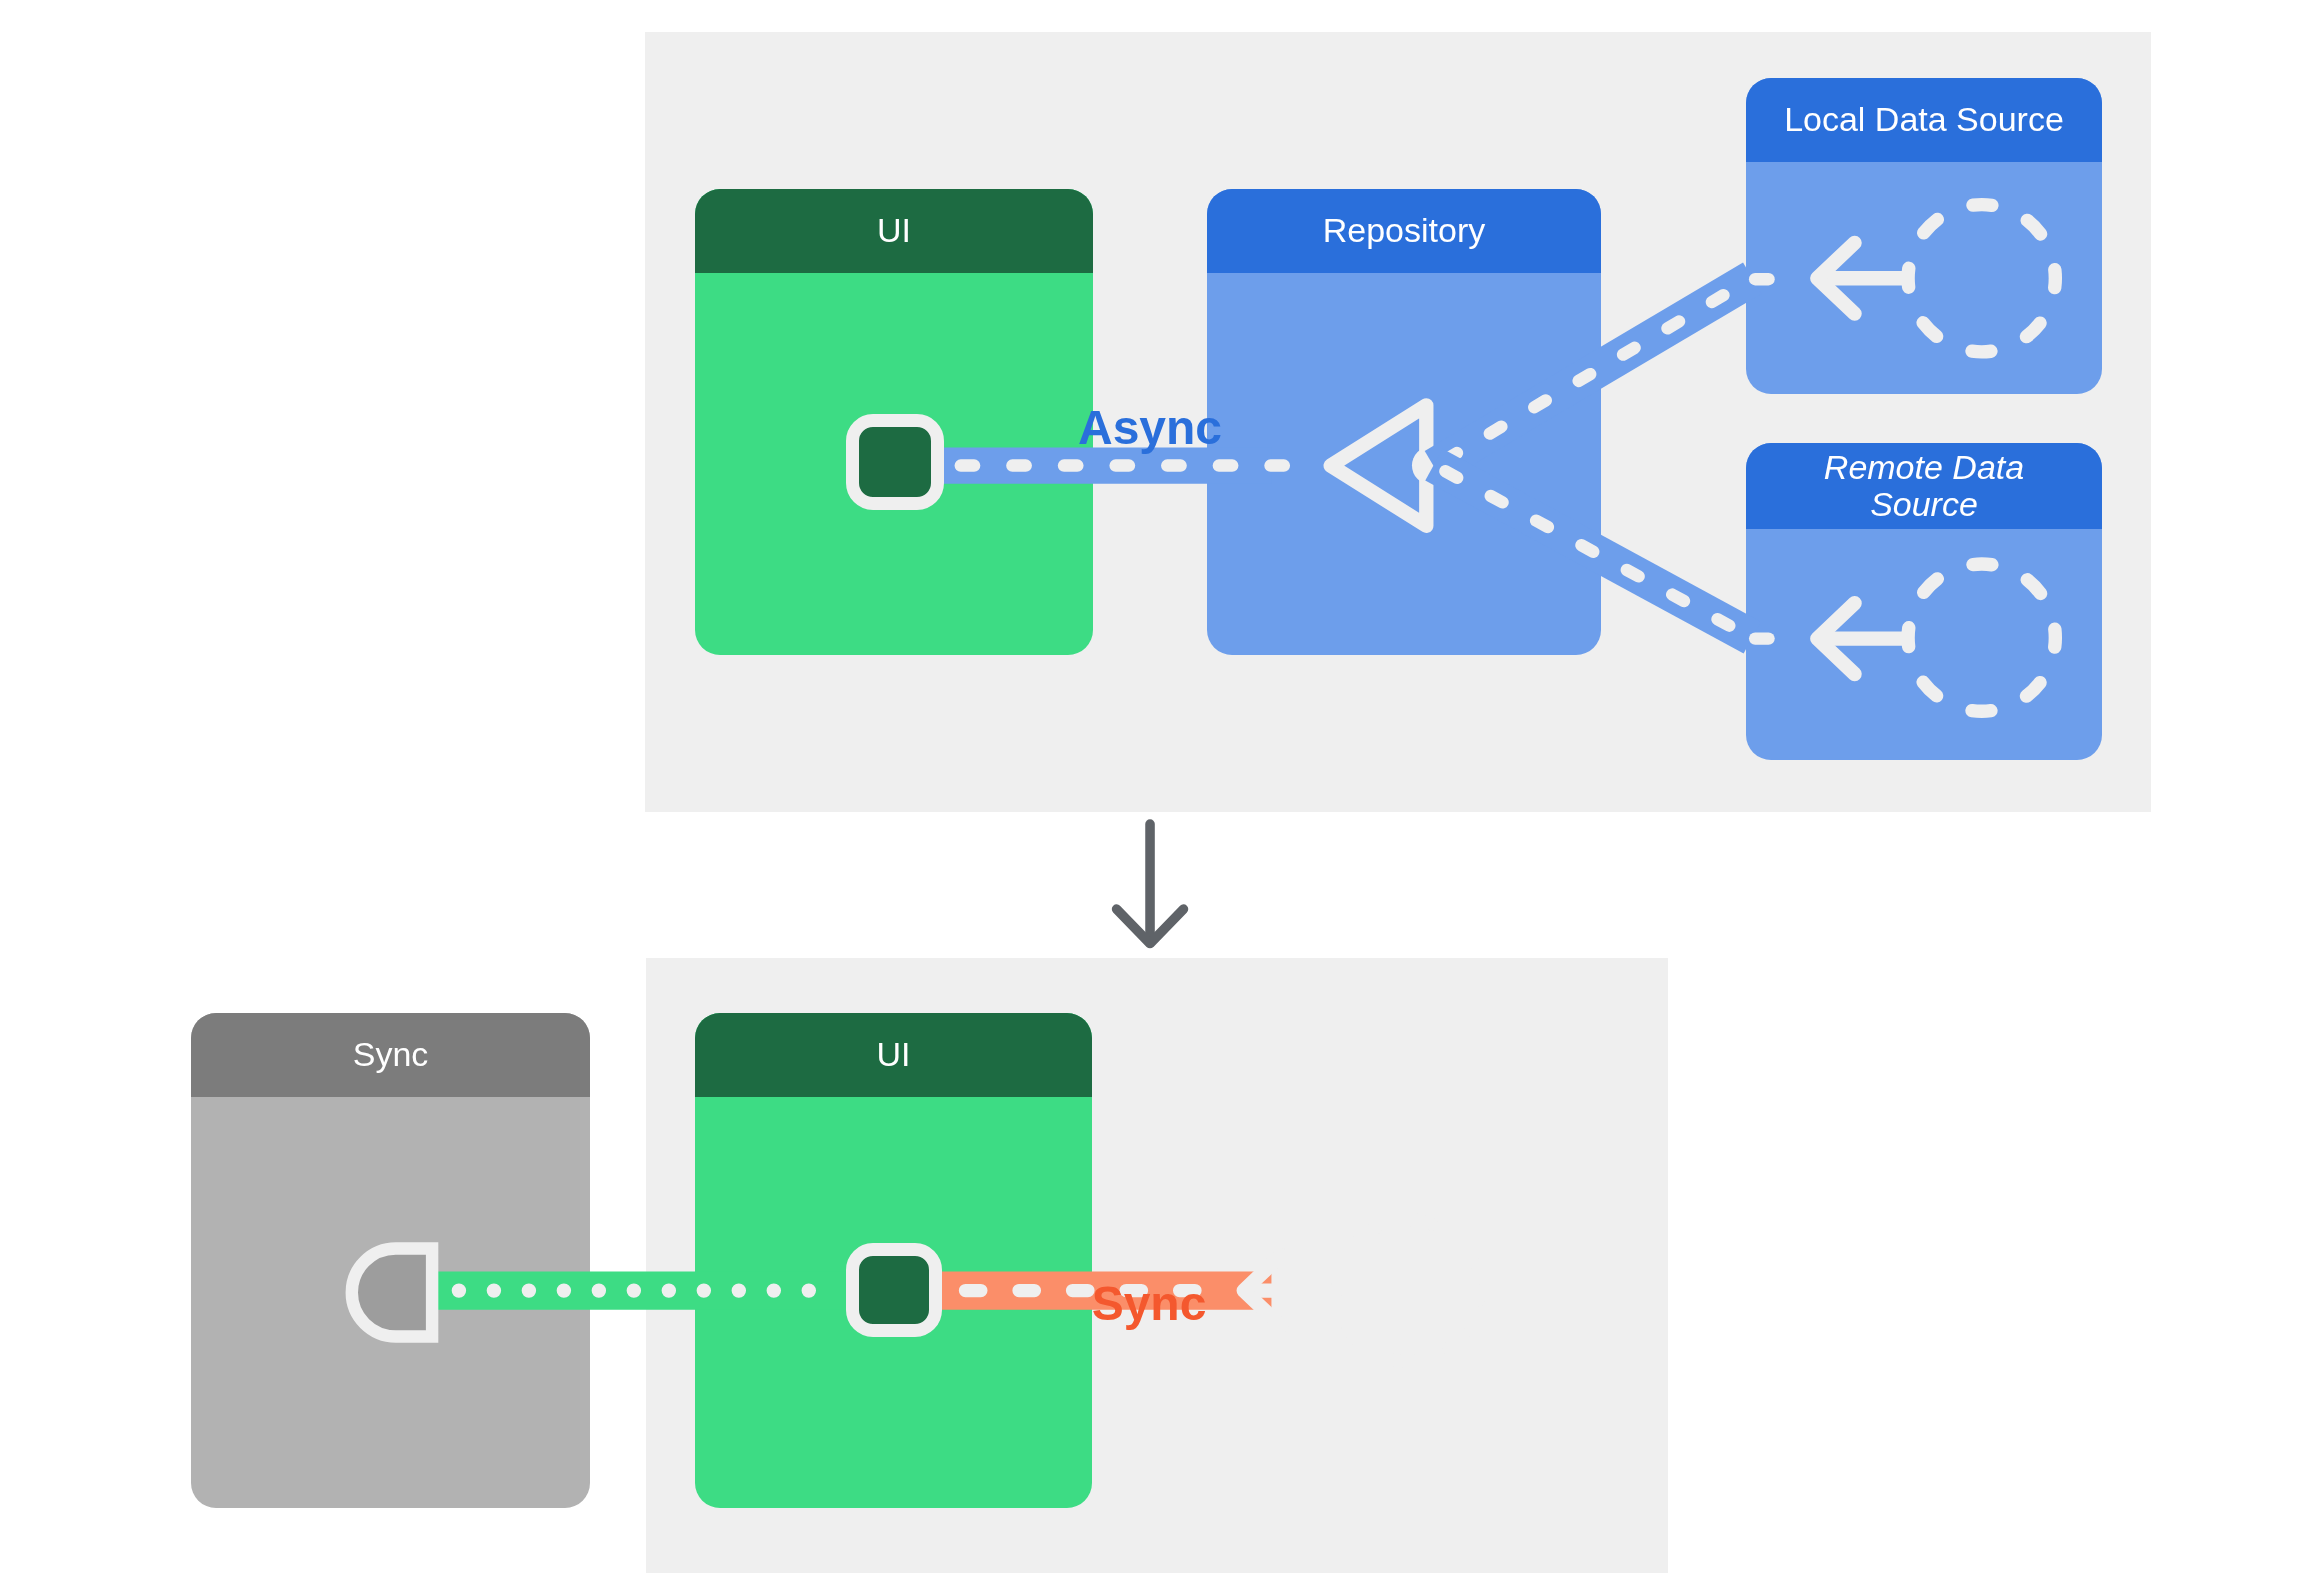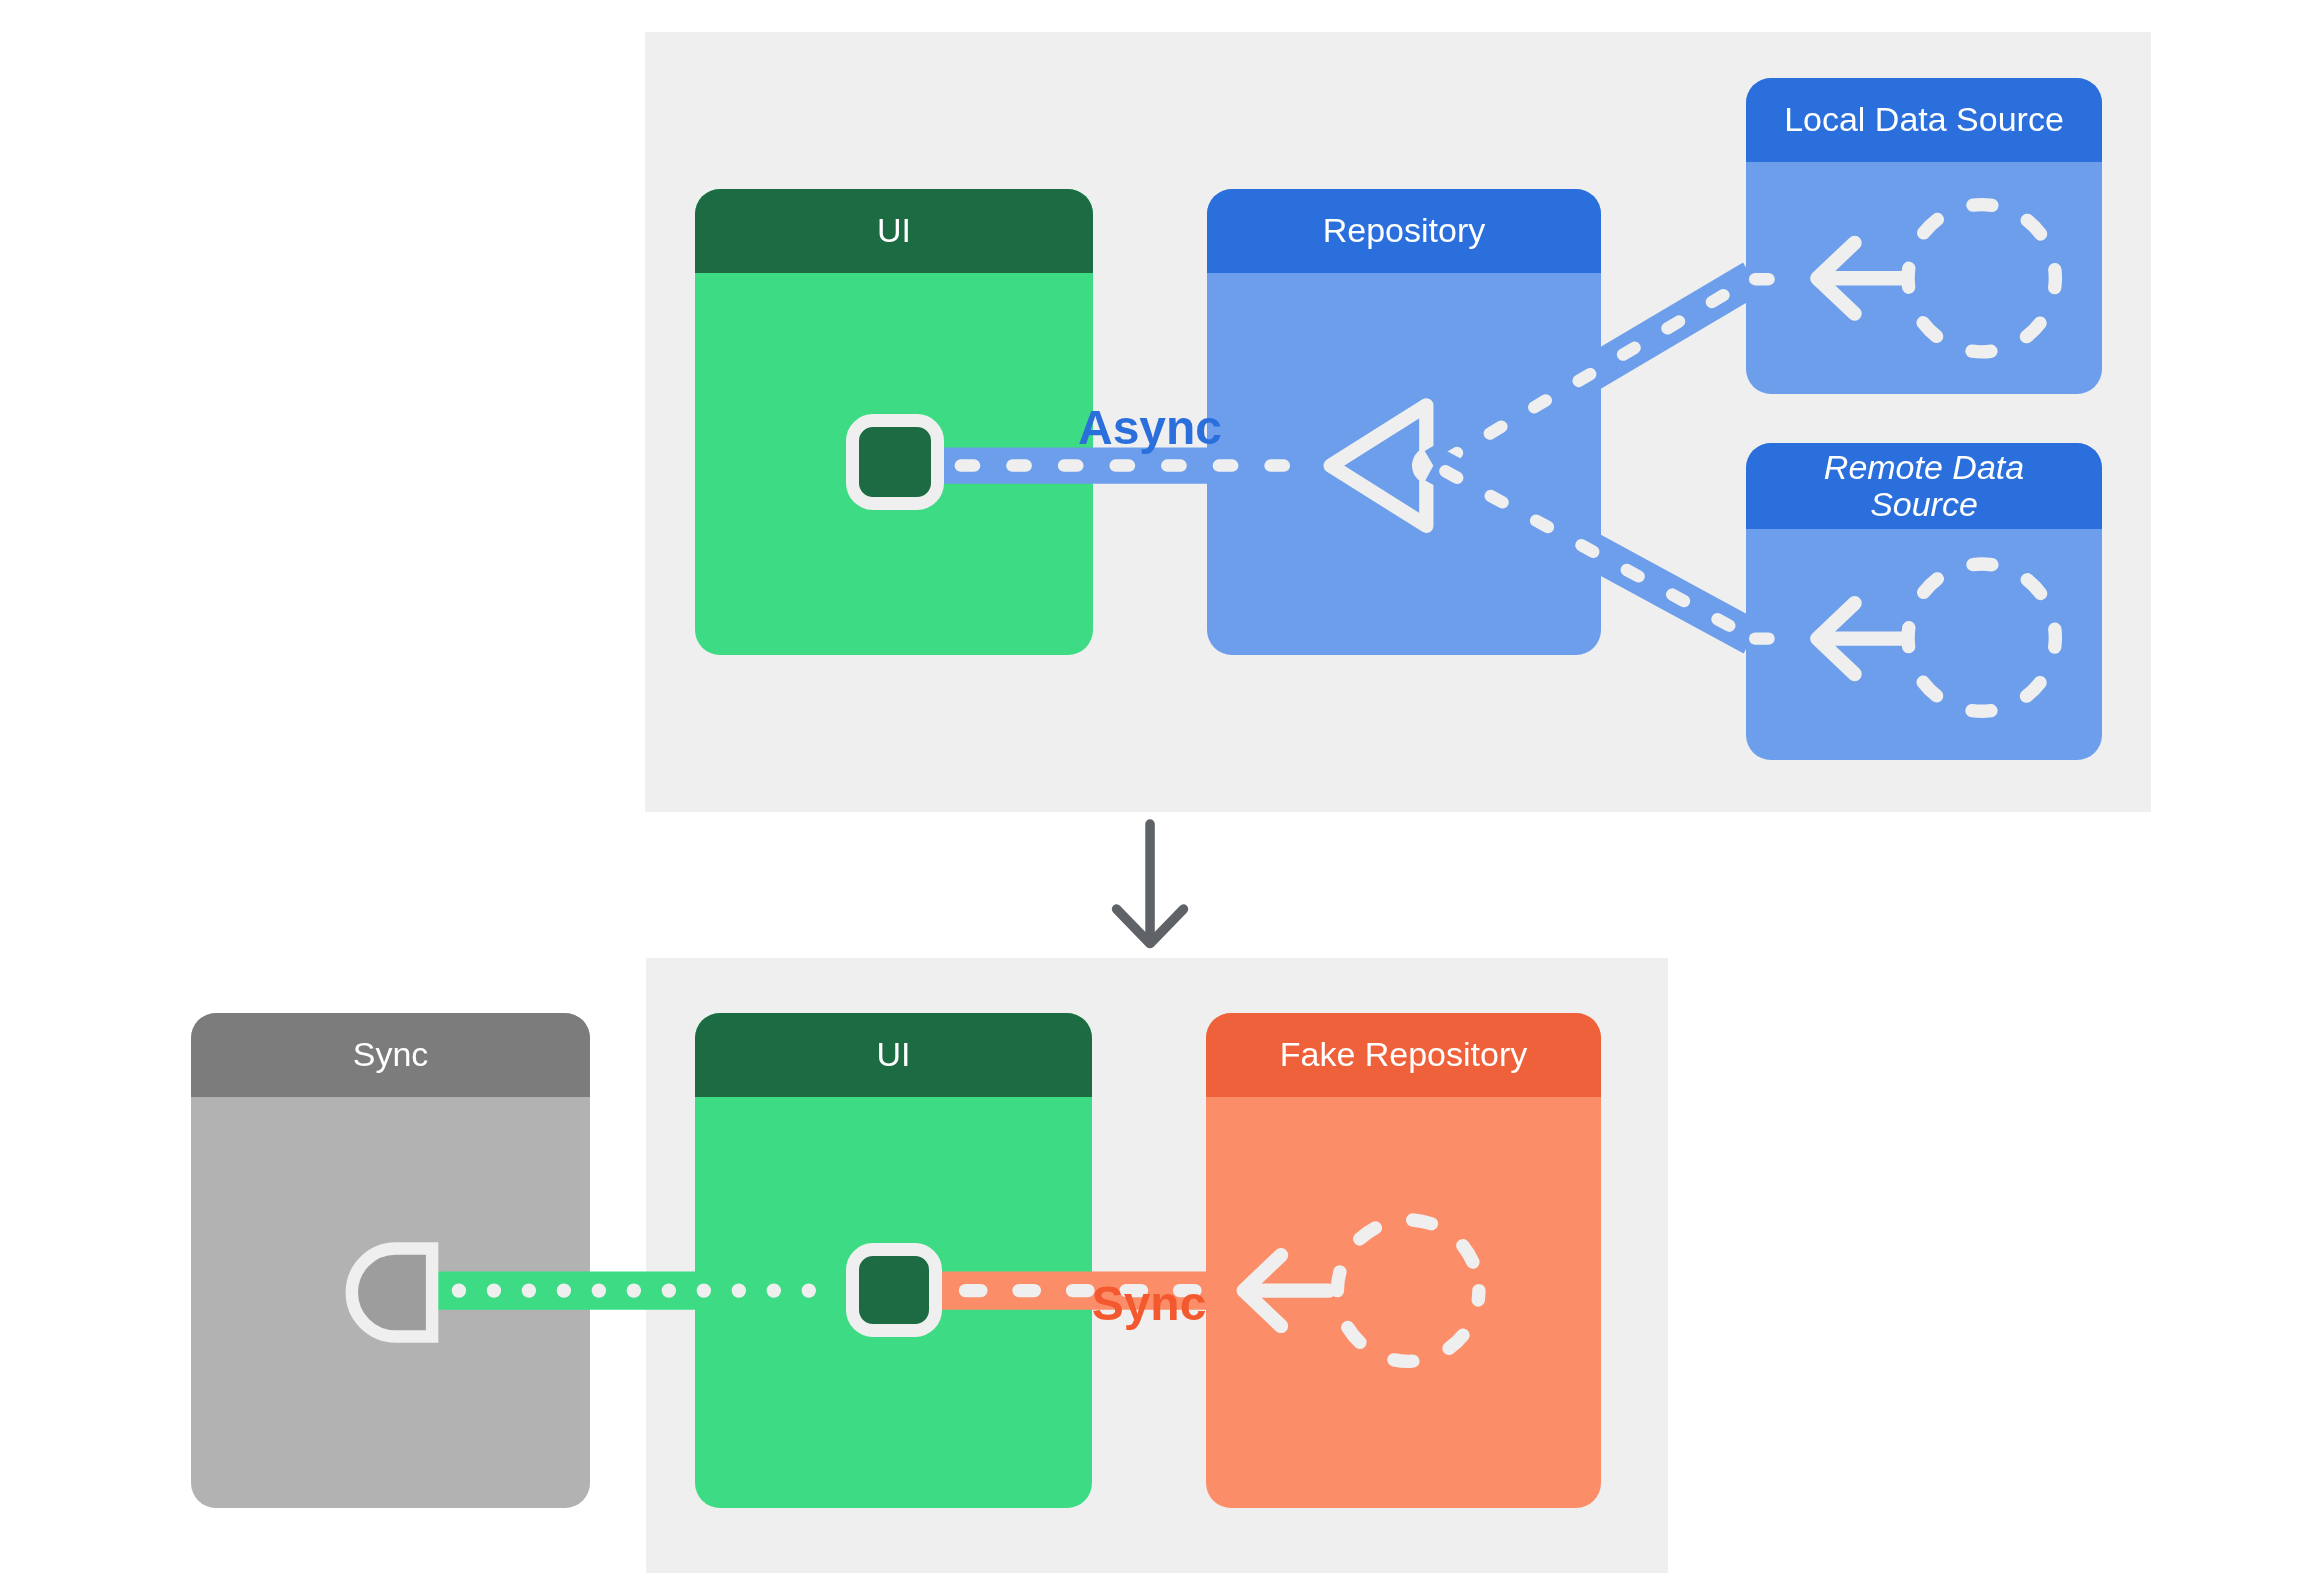--- a/index.html
+++ b/index.html
@@ -95,23 +95,20 @@
   <div id="card-rds" class="card">
     <div class="card-header">Remote Data Source</div>
   </div>
 
   <div id="card-test" class="card">
     <div class="card-header">Sync</div>
   </div>
   <div id="card-ui-bottom" class="card">
     <div class="card-header">UI</div>
   </div>
-  <div id="card-fake-repo" class="card">
-    <div class="card-header">Fake Repository</div>
-  </div>
 
   <svg class="overlay" width="2323" height="1586" viewBox="0 0 2430 1659">
 
     <g>
       <line class="band-blue" x1="975" y1="487" x2="1330" y2="487"></line>
       <path class="ink-dash" d="M 1005 487 H 1383"></path>
     </g>
 
     <g>
       <circle cx="1497" cy="487" r="20" fill="var(--connector-ink)"></circle>

